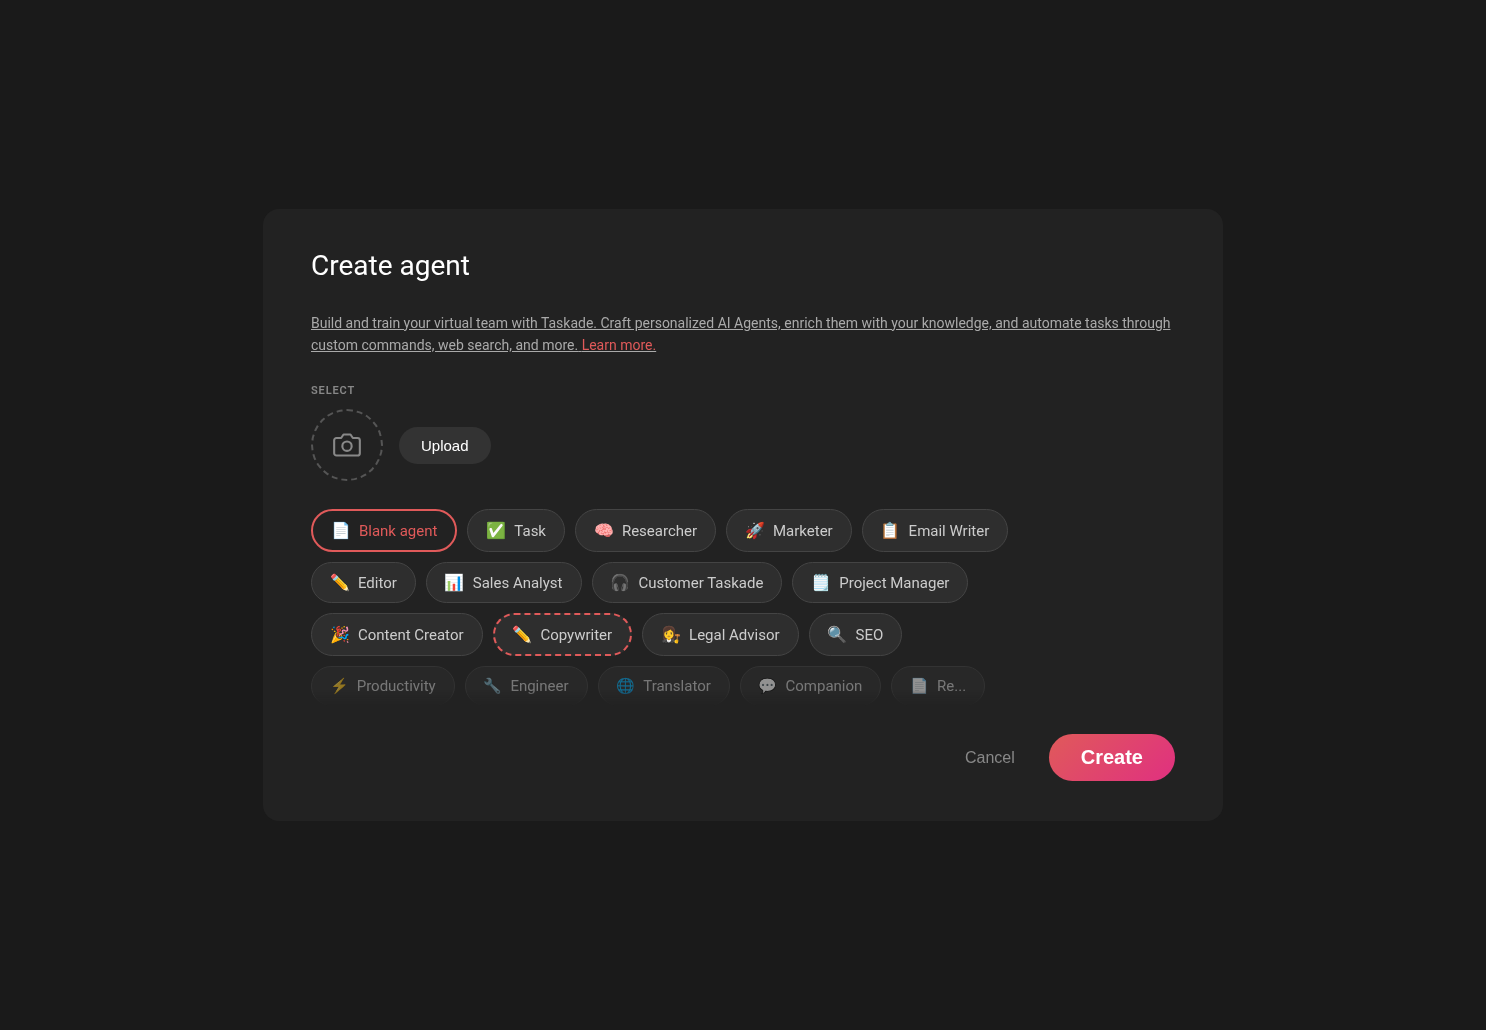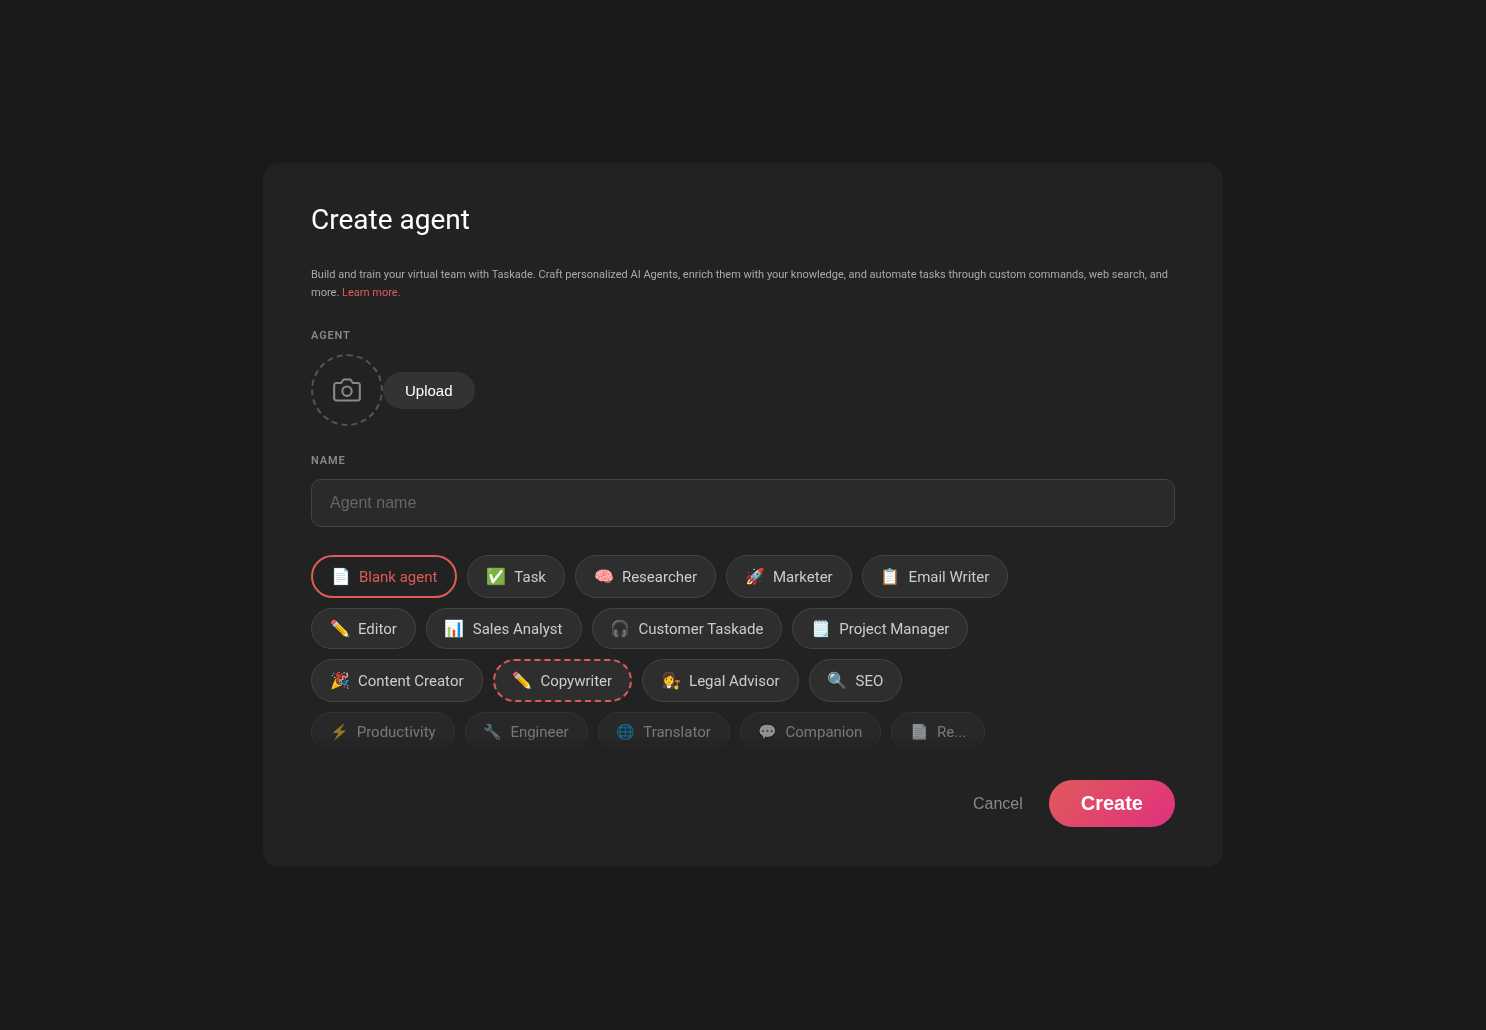--- a/index.html
+++ b/index.html
@@ -24,24 +24,25 @@
     }
 
     .modal-title {
       font-size: 28px;
       font-weight: 400;
       color: #ffffff;
       margin-bottom: 30px;
     }
 
     .modal-description {
-      font-size: 11px;
+      font-size: 14px;
       color: #aaaaaa;
       line-height: 1.6;
       margin-bottom: 28px;
+      text-decoration: underline;
     }
 
     .modal-description .learn-more {
       color: #e05a5a;
       text-decoration: none;
     }
 
     .section-label {
       font-size: 11px;
       font-weight: 600;
@@ -51,20 +52,21 @@
     }
 
     
     .avatar-section {
       margin-bottom: 28px;
     }
 
     .avatar-row {
       display: flex;
       align-items: center;
+      gap: 16px;
     }
 
     .avatar-circle {
       width: 72px;
       height: 72px;
       border-radius: 50%;
       border: 2px dashed #555555;
       display: flex;
       align-items: center;
       justify-content: center;
@@ -176,21 +178,21 @@
       cursor: pointer;
       white-space: nowrap;
       opacity: 0.5;
     }
 
     
     .modal-footer {
       display: flex;
       justify-content: flex-end;
       align-items: center;
-      gap: 8px;
+      gap: 16px;
       margin-top: 8px;
     }
 
     .cancel-button {
       background: transparent;
       border: none;
       color: #888888;
       font-size: 16px;
       cursor: pointer;
       padding: 10px 18px;
@@ -213,36 +215,32 @@
 <div class="modal">
 
   <h1 class="modal-title">Create agent</h1>
 
   <p class="modal-description">
     <span>Build and train your virtual team with Taskade. Craft personalized AI Agents, enrich them with your knowledge, and automate tasks through custom commands, web search, and more.</span>
     <a class="learn-more" href="#">Learn more.</a>
   </p>
 
   <div class="avatar-section">
-    <div class="section-label">AGENT</div>
+    <div class="section-label">SELECT</div>
     <div class="avatar-row">
       <div class="avatar-circle">
         <svg viewBox="0 0 24 24" stroke-width="1.8">
           <path stroke-linecap="round" stroke-linejoin="round" d="M23 19a2 2 0 01-2 2H3a2 2 0 01-2-2V8a2 2 0 012-2h4l2-3h6l2 3h4a2 2 0 012 2z"></path>
           <circle cx="12" cy="13" r="4" stroke-linecap="round" stroke-linejoin="round"></circle>
         </svg>
       </div>
       <button class="upload-button">Upload</button>
     </div>
   </div>
 
-  <div class="name-section">
-    <div class="section-label">NAME</div>
-    <input class="name-input" type="text" placeholder="Agent name" style="">
-  </div>
 
   <div class="select-agent-section">
 
     <div class="agent-grid" style="margin-bottom:10px;">
       <div class="agent-chip selected-blank">
         <span class="chip-emoji">📄</span>
         <span>Blank agent</span>
       </div>
       <div class="agent-chip">
         <span class="chip-emoji">✅</span>

